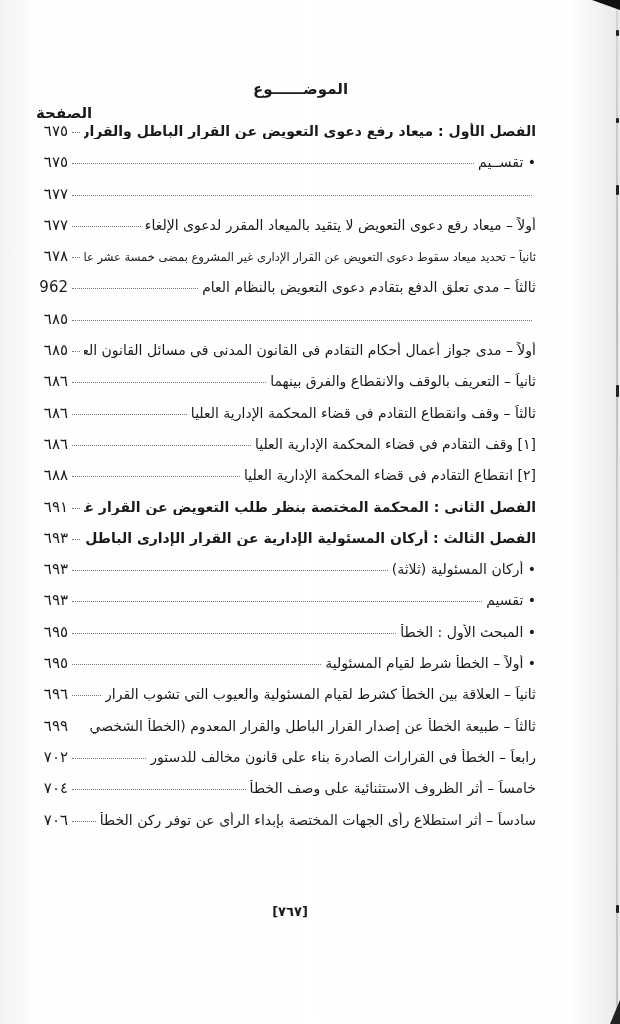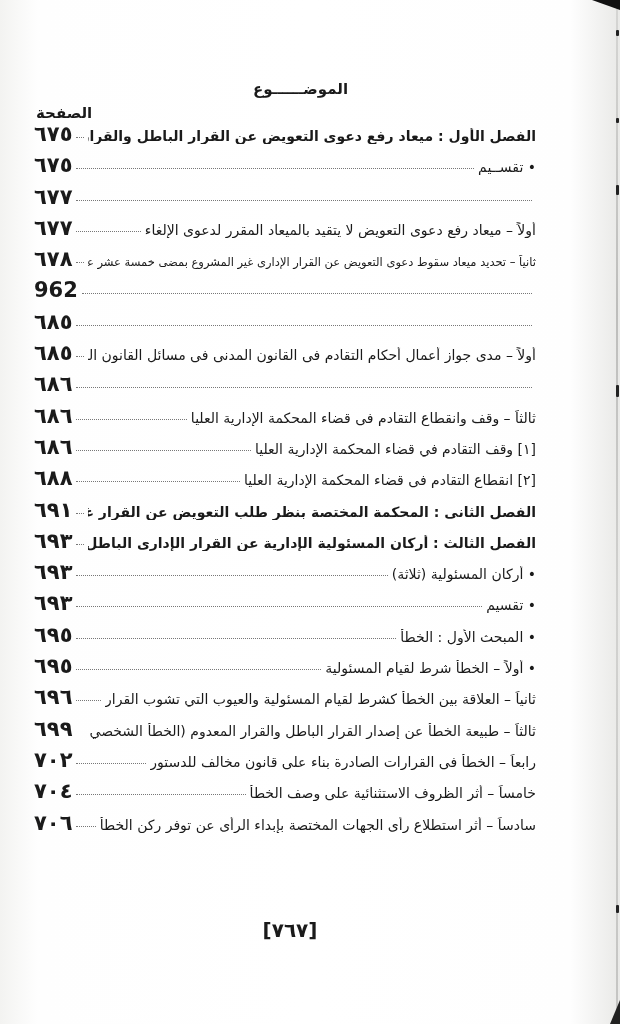--- a/index.html
+++ b/index.html
@@ -99,47 +99,46 @@
       flex: 1 1 auto;
       margin: 0 4px;
       border-bottom: 1.5px dotted #777;
       height: 0;
       position: relative;
       top: -3px;
       min-width: 8px;
     }
     .row .num {
       flex: 0 0 auto;
-      font-weight: bold;
-      font-size: 21px;
+      font-weight: normal;
+      font-size: 15px;
       min-width: 34px;
       text-align: right;
     }
     .row.chapter .title {
       font-weight: bold;
       font-size: 14px;
       letter-spacing: -0.3px;
     }
     .row.small .title {
       font-size: 11.5px;
     }
     .row.nodots .dots {
       border-bottom: none;
     }
     .footer {
       position: absolute;
       top: 904px;
       left: 0;
       right: 0;
       text-align: center;
-      font-size: 20px;
+      font-size: 13px;
       font-weight: bold;
       direction: ltr;
       padding-right: 40px;
-      margin-top: 14px;
     }
   </style>
 </head>
 <body>
 
 <div class="page">
   <div class="spine-line"></div>
   <div class="spine-mark" style="top:30px;height:6px;"></div>
   <div class="spine-mark" style="top:118px;height:5px;"></div>
   <div class="spine-mark" style="top:185px;height:10px;"></div>
@@ -173,33 +172,35 @@
         <span class="title">أولاً – ميعاد رفع دعوى التعويض لا يتقيد بالميعاد المقرر لدعوى الإلغاء</span>
         <span class="dots"></span>
         <span class="num">٦٧٧</span>
       </div>
     <div class="row small">
         <span class="title">ثانياً – تحديد ميعاد سقوط دعوى التعويض عن القرار الإدارى غير المشروع بمضى خمسة عشر عاماً</span>
         <span class="dots"></span>
         <span class="num">٦٧٨</span>
       </div>
     <div class="row">
+        <span class="title">ثالثاً – مدى تعلق الدفع بتقادم دعوى التعويض بالنظام العام</span>
         <span class="dots"></span>
         <span class="num">962</span>
       </div>
     <div class="row">
         <span class="dots"></span>
         <span class="num">٦٨٥</span>
       </div>
     <div class="row">
         <span class="title">أولاً – مدى جواز أعمال أحكام التقادم فى القانون المدنى فى مسائل القانون العام .</span>
         <span class="dots"></span>
         <span class="num">٦٨٥</span>
       </div>
     <div class="row">
+        <span class="title">ثانياً – التعريف بالوقف والانقطاع والفرق بينهما</span>
         <span class="dots"></span>
         <span class="num">٦٨٦</span>
       </div>
     <div class="row">
         <span class="title">ثالثاً – وقف وانقطاع التقادم فى قضاء المحكمة الإدارية العليا</span>
         <span class="dots"></span>
         <span class="num">٦٨٦</span>
       </div>
     <div class="row">
         <span class="title">[١] وقف التقادم في قضاء المحكمة الإدارية العليا</span>

